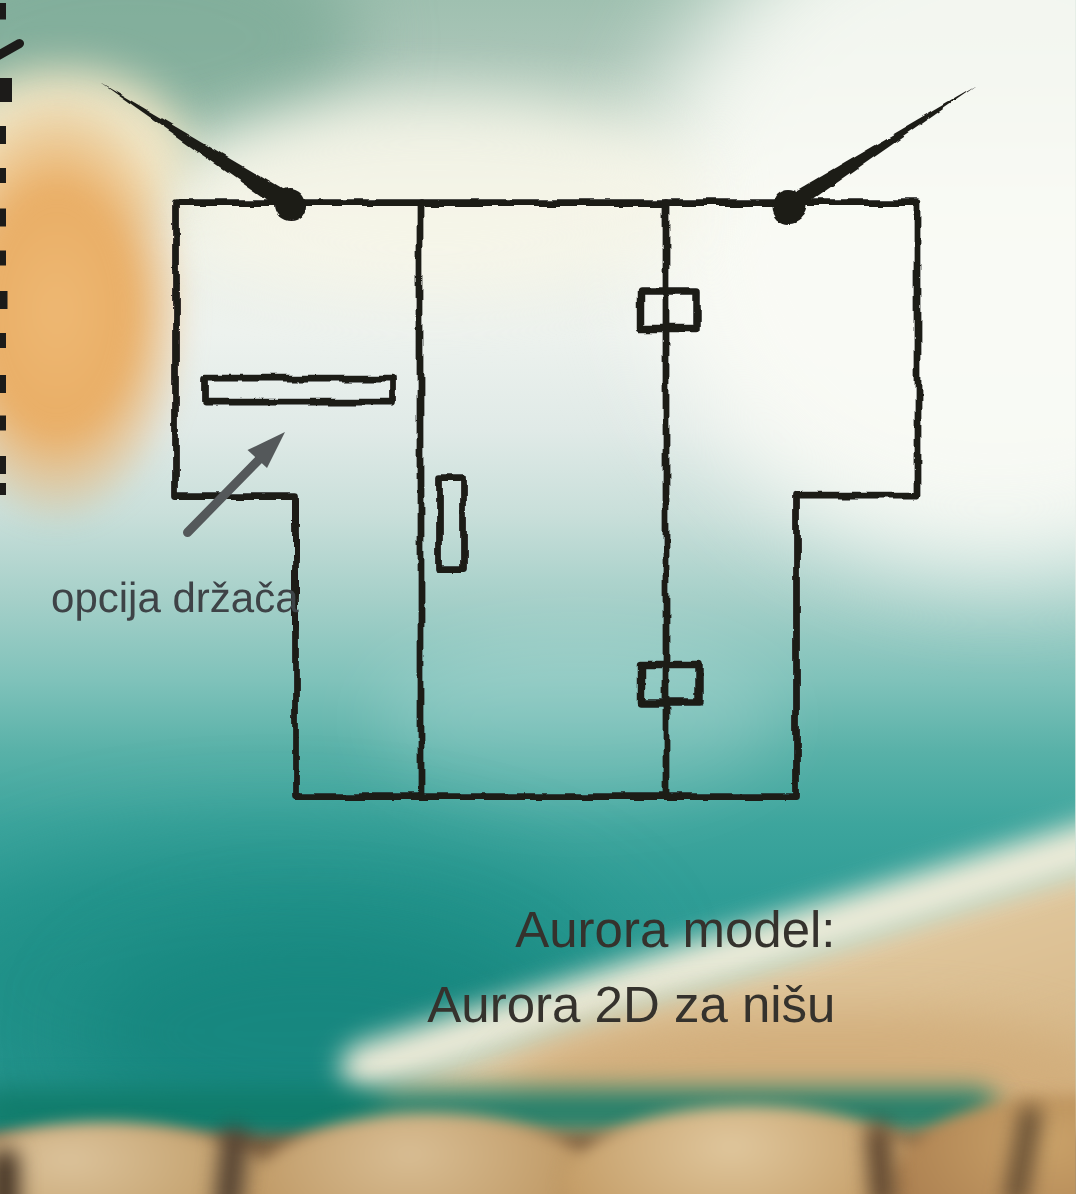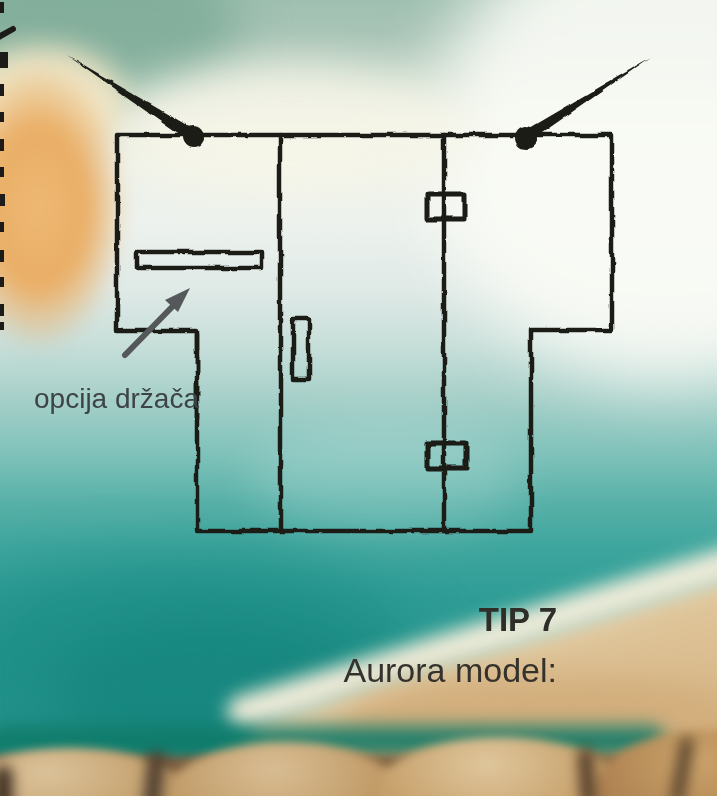--- a/index.html
+++ b/index.html
@@ -139,15 +139,15 @@
     <rect x="0" y="304" width="4" height="12"></rect>
     <rect x="0" y="322" width="4" height="8"></rect>
   </g>
 </svg>
 
 <div class="towel-label">
   <div>opcija držača</div>
 </div>
 
 <div class="caption">
-  <div class="tip">TIP 7</div>
   <div class="intro">Aurora model:</div>
+  <div class="model">Aurora 2D za nišu</div>
 </div>
 
 </body></html>

